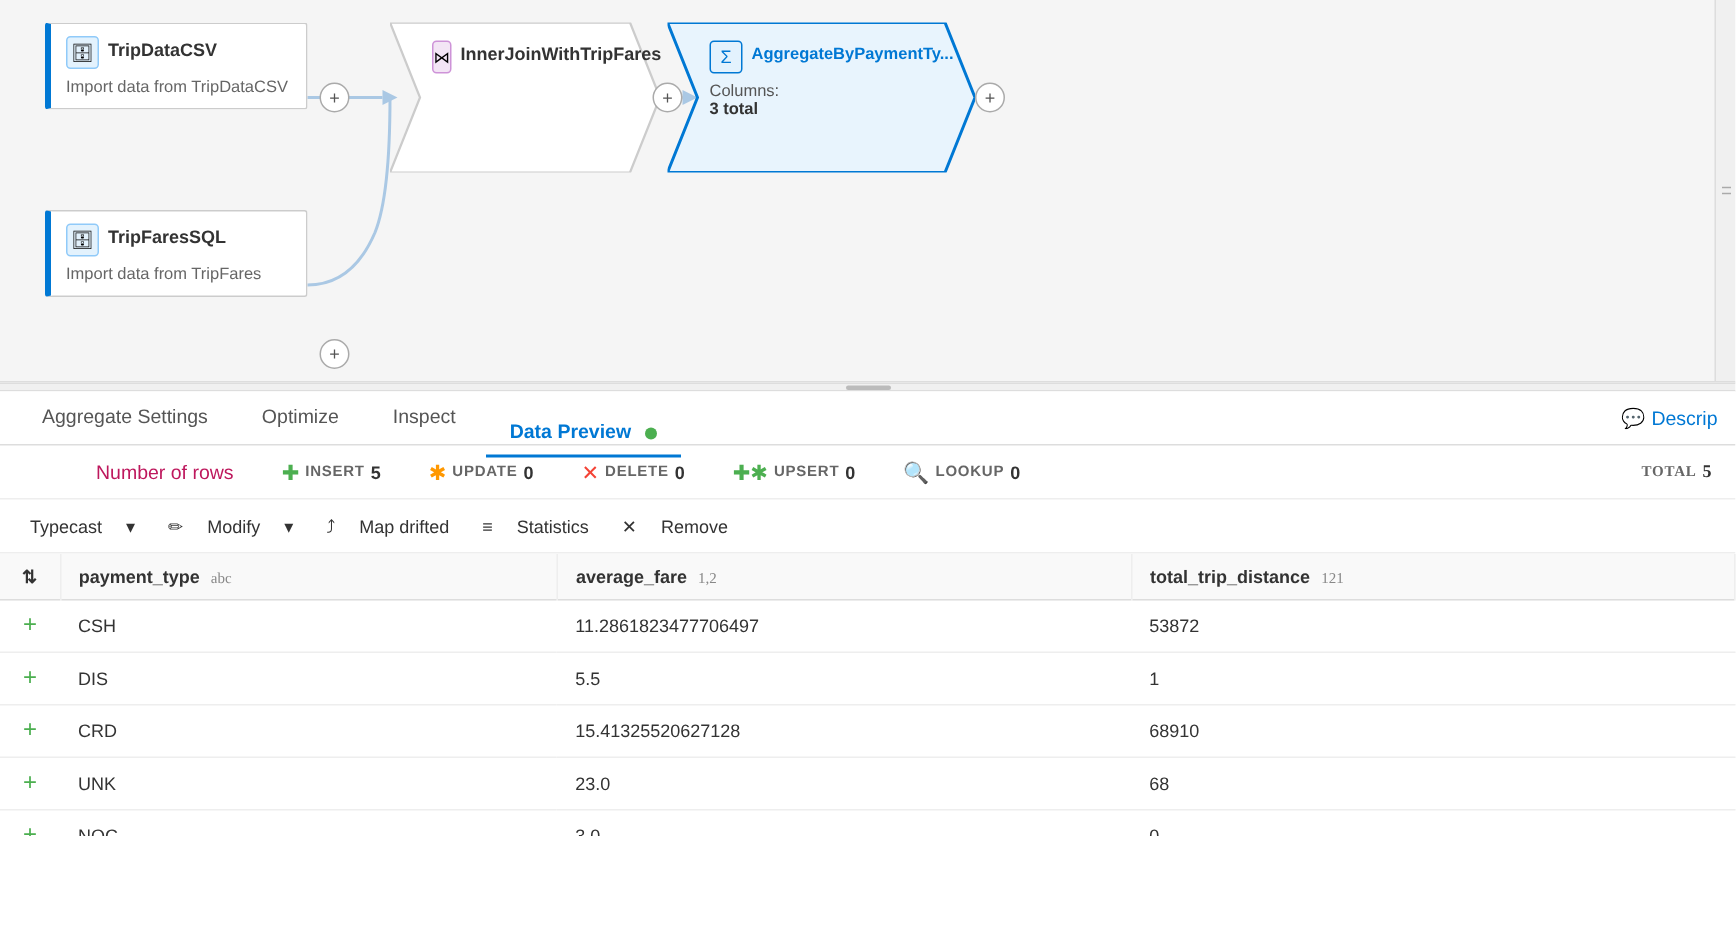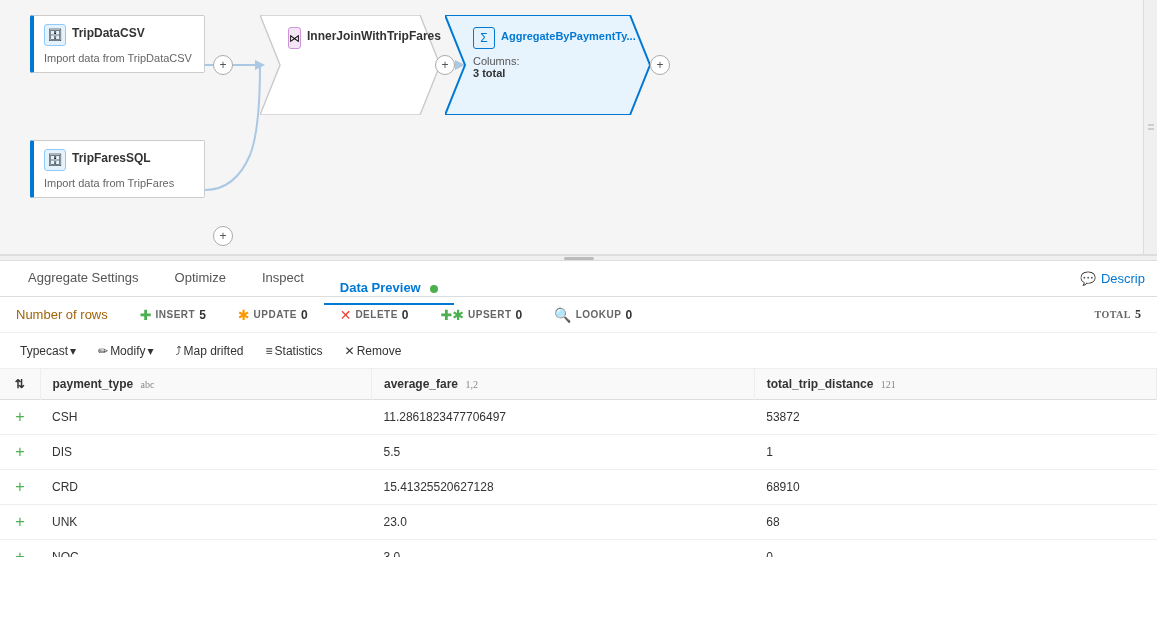--- a/index.html
+++ b/index.html
@@ -133,21 +133,21 @@
       display: flex;
       align-items: center;
       padding: 6px 12px;
       border-bottom: 1px solid #eee;
       gap: 6px;
       height: 36px;
     }
     .toolbar-btn {
       display: flex;
       align-items: center;
-      gap: 2px;
+      gap: 16px;
       padding: 3px 8px;
       cursor: pointer;
       font-size: 12px;
       color: #333;
       border-radius: 2px;
     }
 
     
     .stats-bar {
       display: flex;
@@ -169,21 +169,22 @@
       font-size: 10px;
       font-weight: 600;
       letter-spacing: 0.5px;
     }
     .stats-count {
       font-weight: 600;
       color: #333;
     }
     .stats-rows-label {
       font-size: 13px;
-      color: #a16207;
+      color: #be185d;
+      margin-left: 48px;
     }
     .insert-icon { color: #4caf50; font-size: 14px; }
     .update-icon { color: #ff9800; font-size: 14px; }
     .delete-icon { color: #f44336; font-size: 14px; }
     .upsert-icon { color: #4caf50; font-size: 14px; }
     .lookup-icon { color: #666; font-size: 14px; }
 
     
     .data-table {
       flex: 1;

